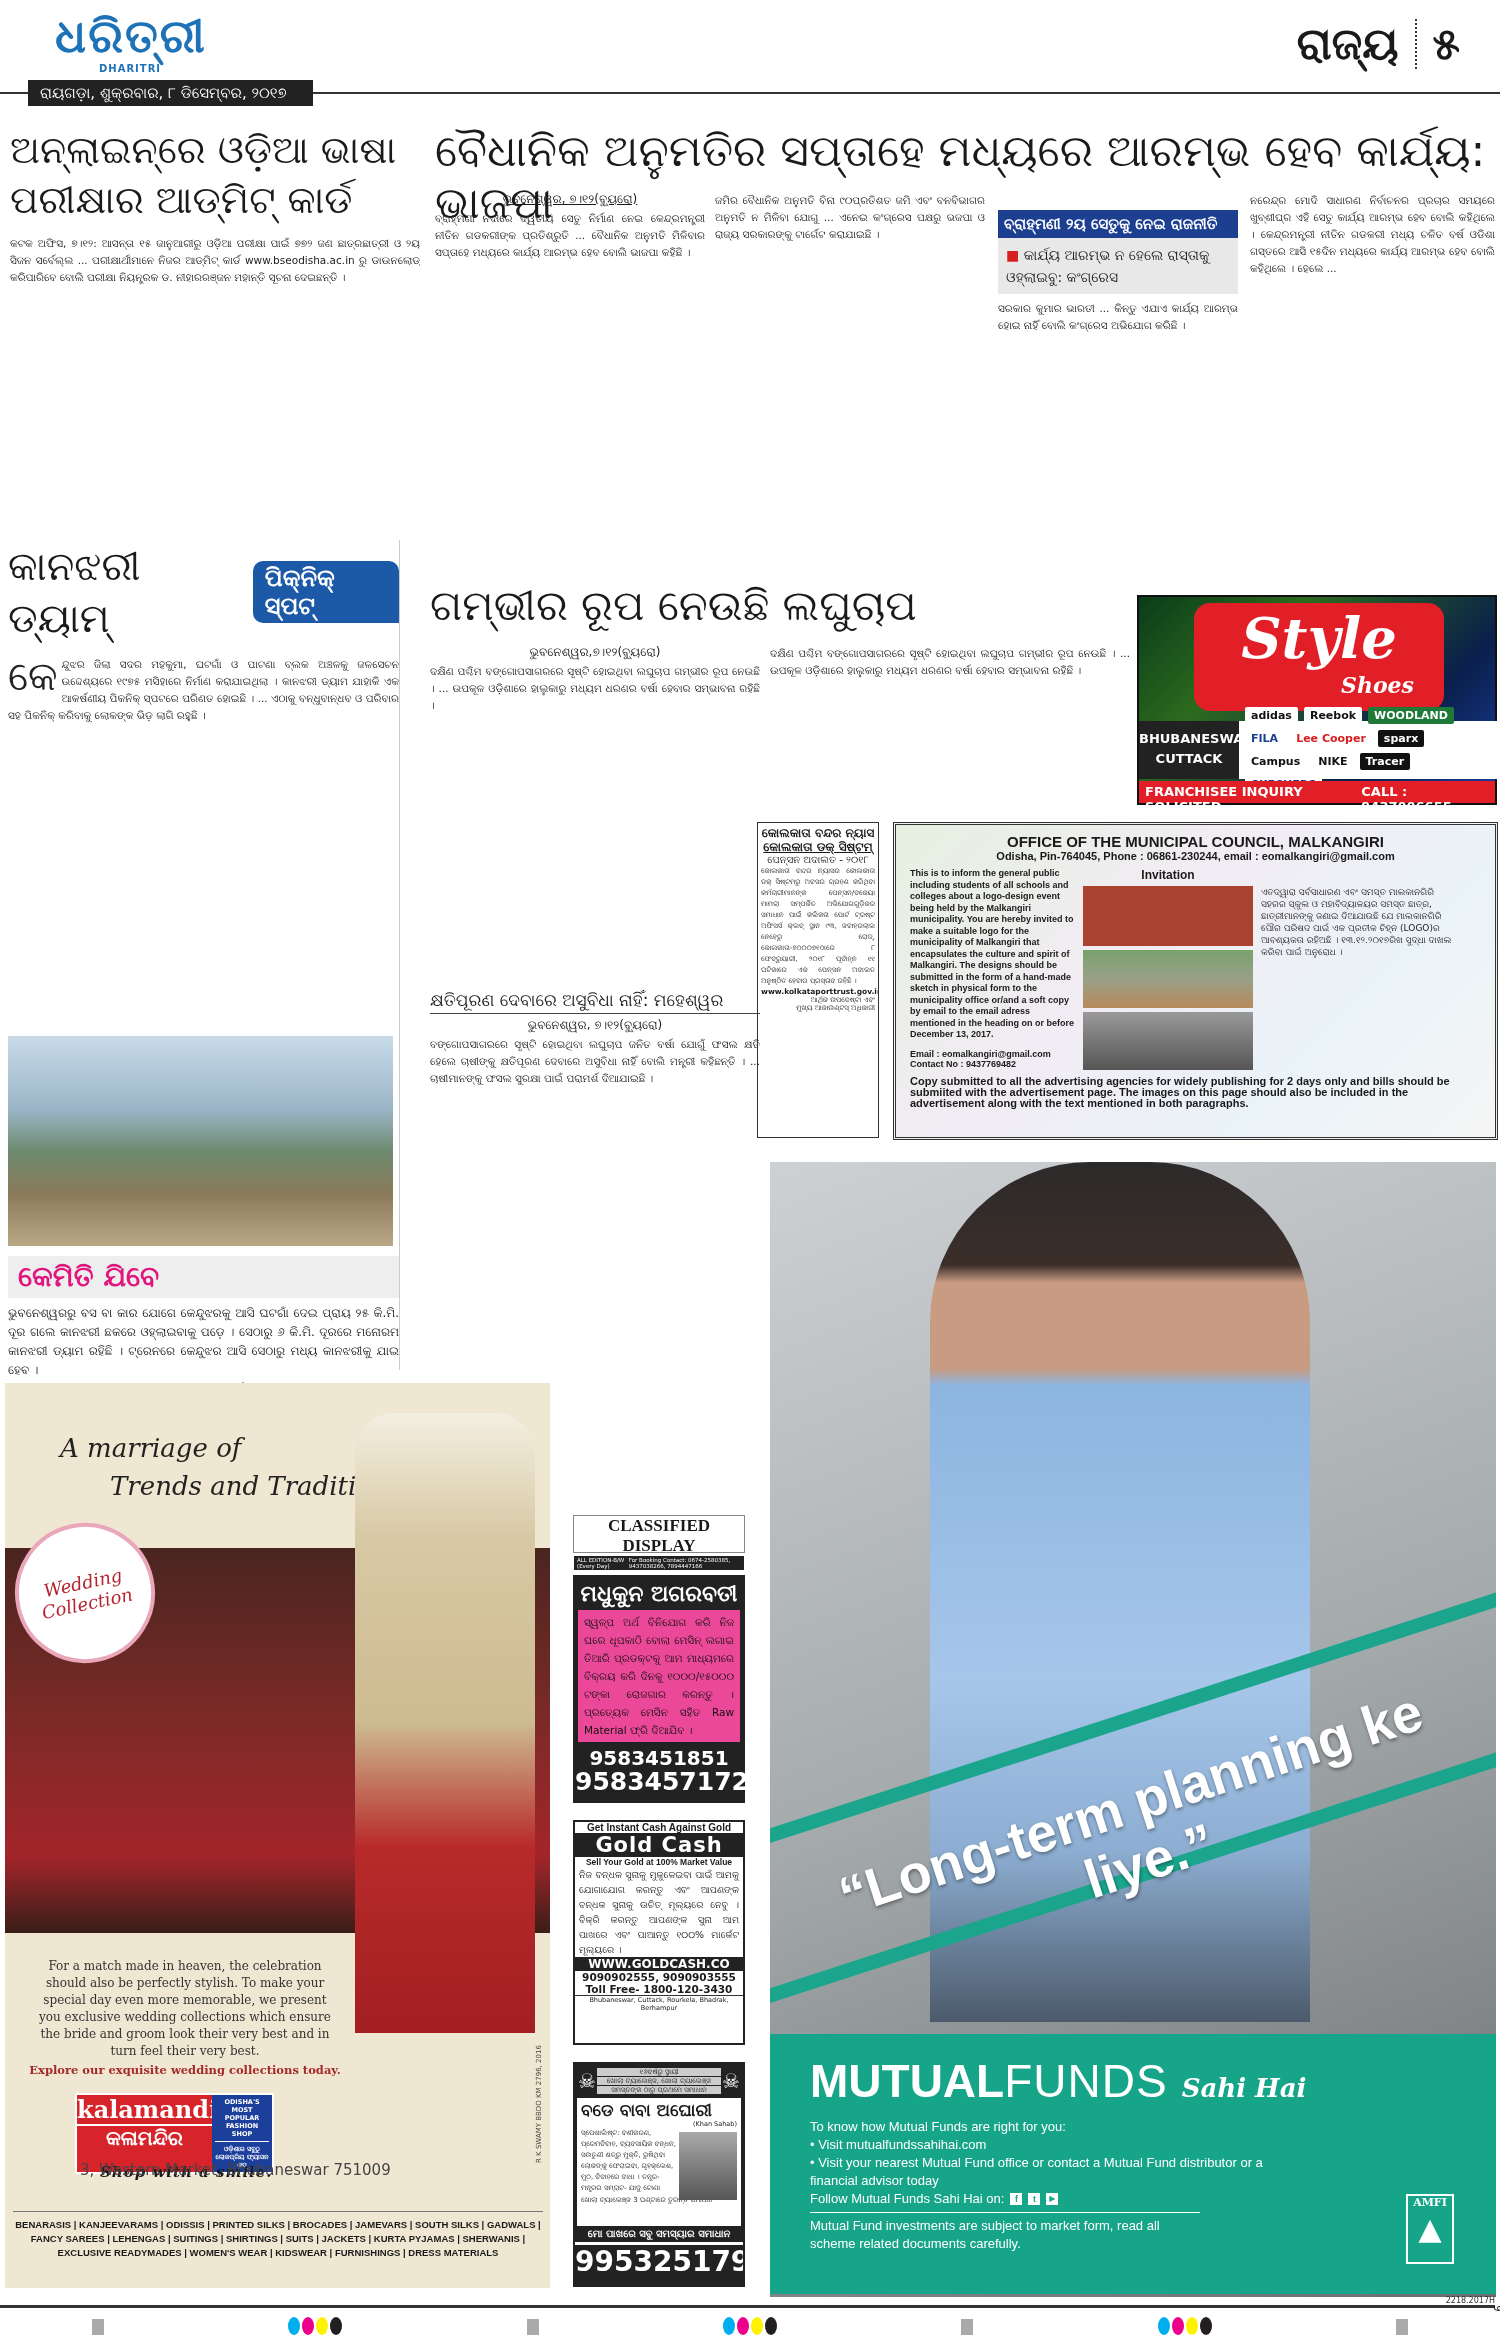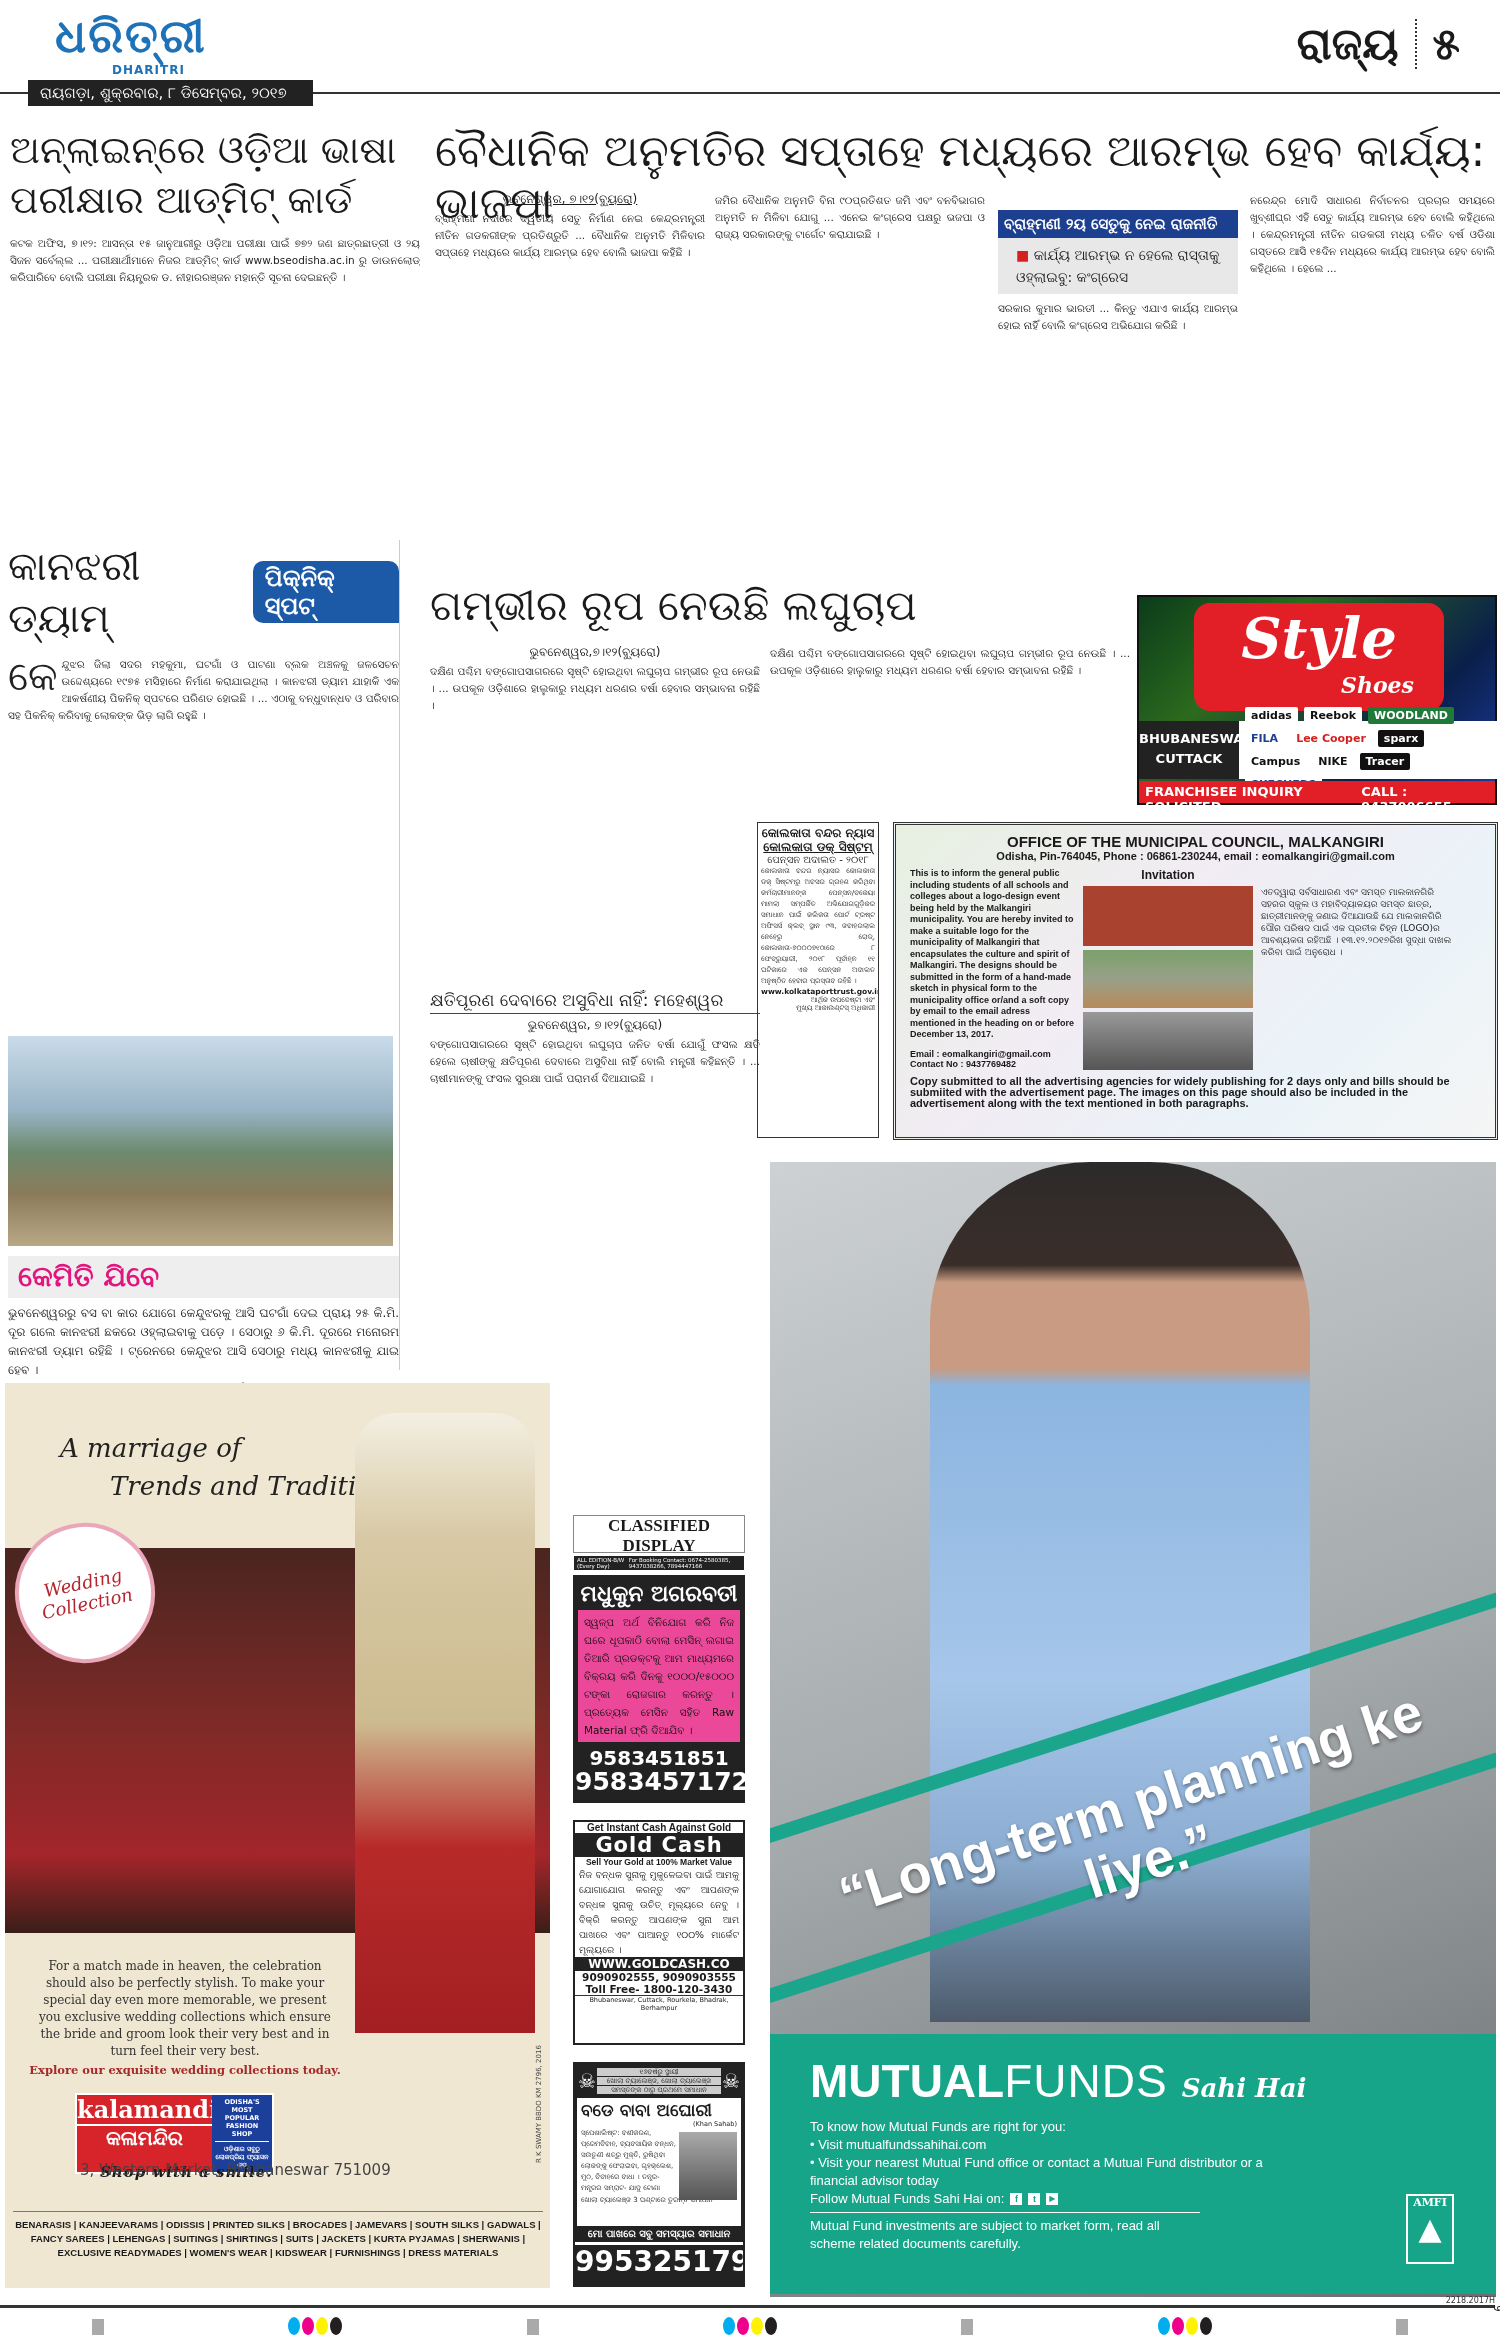--- a/index.html
+++ b/index.html
@@ -1,20 +1,20 @@
 <!DOCTYPE html>
 <html><head>
 <meta charset="utf-8">
 <style>
   * { box-sizing: border-box; margin: 0; padding: 0; }
   body { width: 1500px; height: 2335px; background: #ffffff; font-family: "DejaVu Sans", sans-serif; color: #1a1a1a; position: relative; overflow: hidden; }
   .abs { position: absolute; }
   .masthead-logo { left: 55px; top: 8px; width: 220px; height: 70px; }
   .logo-main { font-family: "DejaVu Serif", serif; font-size: 46px; font-weight: bold; color: #1e73b8; line-height: 56px; letter-spacing: 2px; }
-  .logo-sub { position: absolute; left: 57px; top: 55px; font-size: 12px; font-weight: bold; color: #1e73b8; letter-spacing: 1px; }
+  .logo-sub { position: absolute; left: 44px; top: 55px; font-size: 10px; font-weight: bold; color: #1e73b8; letter-spacing: 1px; }
   .dateline { left: 28px; top: 80px; width: 285px; height: 26px; background: #222; color: #fff; font-size: 15px; line-height: 26px; padding-left: 12px; }
   .rule-top { left: 0; top: 92px; width: 1500px; height: 2px; background: #333; }
   .section-head { right: 40px; top: 18px; font-size: 44px; font-weight: bold; font-family: "DejaVu Sans", sans-serif; display: flex; align-items: center; gap: 16px; }
   .section-sep { width: 0; height: 50px; border-left: 2px dotted #333; }
   .h1 { font-size: 40px; line-height: 52px; font-weight: normal; }
   .small { font-size: 10.5px; line-height: 17px; text-align: justify; color: #222; }
   .box { border: 1px solid #333; }
   .dark { background: #222; color: #fff; }
   .bullet-red { color: #d62020; }
   .pinkhead { color: #e0157e; font-size: 28px; font-weight: bold; background: #eee; padding: 4px 10px; }
@@ -55,21 +55,21 @@
 </div>
 <div class="abs" style="left:435px; top:192px; width:270px;">
   <div style="text-align:center; font-size:12px; text-decoration:underline; margin-bottom:4px;">ଭୁବନେଶ୍ୱର, ୭।୧୨(ବ୍ୟୁରୋ)</div>
   <p class="small" style="height:320px; overflow:hidden;">ବ୍ରାହ୍ମଣୀ ନଦୀରେ ଦ୍ୱିତୀୟ ସେତୁ ନିର୍ମାଣ ନେଇ କେନ୍ଦ୍ରମନ୍ତ୍ରୀ ନୀତିନ ଗଡକରୀଙ୍କ ପ୍ରତିଶ୍ରୁତି ... ବୈଧାନିକ ଅନୁମତି ମିଳିବାର ସପ୍ତାହେ ମଧ୍ୟରେ କାର୍ଯ୍ୟ ଆରମ୍ଭ ହେବ ବୋଲି ଭାଜପା କହିଛି ।</p>
 </div>
 <div class="abs" style="left:715px; top:192px; width:270px;">
   <p class="small" style="height:340px; overflow:hidden;">ଜମିର ବୈଧାନିକ ଅନୁମତି ବିନା ୯୦ପ୍ରତିଶତ ଜମି ଏବଂ ବନବିଭାଗର ଅନୁମତି ନ ମିଳିବା ଯୋଗୁ ... ଏନେଇ କଂଗ୍ରେସ ପକ୍ଷରୁ ଭଜପା ଓ ରାଜ୍ୟ ସରକାରଙ୍କୁ ଟାର୍ଗେଟ କରାଯାଇଛି ।</p>
 </div>
 <div class="abs" style="left:998px; top:210px; width:240px; background:#e8e8e8;">
   <div style="background:#1c3f8f; color:#fff; font-weight:bold; font-size:15px; padding:5px 6px;">ବ୍ରାହ୍ମଣୀ ୨ୟ ସେତୁକୁ ନେଇ ରାଜନୀତି</div>
-  <div style="font-size:14px; padding:6px 18px; line-height:22px;"><span class="bullet-red">■</span> <span>କାର୍ଯ୍ୟ ଆରମ୍ଭ ନ ହେଲେ ରାସ୍ତାକୁ ଓହ୍ଲାଇବୁ: କଂଗ୍ରେସ</span></div>
+  <div style="font-size:14px; padding:6px 8px; line-height:22px;"><span class="bullet-red">■</span> <span>କାର୍ଯ୍ୟ ଆରମ୍ଭ ନ ହେଲେ ରାସ୍ତାକୁ ଓହ୍ଲାଇବୁ: କଂଗ୍ରେସ</span></div>
 </div>
 <div class="abs" style="left:998px; top:300px; width:240px;">
   <p class="small" style="height:230px; overflow:hidden;">ସରକାର କୁମାର ଭାରତୀ ... କିନ୍ତୁ ଏଯାଏ କାର୍ଯ୍ୟ ଆରମ୍ଭ ହୋଇ ନାହିଁ ବୋଲି କଂଗ୍ରେସ ଅଭିଯୋଗ କରିଛି ।</p>
 </div>
 <div class="abs" style="left:1250px; top:192px; width:245px;">
   <p class="small" style="height:340px; overflow:hidden;">ନରେନ୍ଦ୍ର ମୋଦି ସାଧାରଣ ନିର୍ବାଚନର ପ୍ରଚାର ସମୟରେ ଖୁବ୍‌ଶୀଘ୍ର ଏହି ସେତୁ କାର୍ଯ୍ୟ ଆରମ୍ଭ ହେବ ବୋଲି କହିଥିଲେ । କେନ୍ଦ୍ରମନ୍ତ୍ରୀ ନୀତିନ ଗଡକରୀ ମଧ୍ୟ ଚଳିତ ବର୍ଷ ଓଡିଶା ଗସ୍ତରେ ଆସି ୧୫ଦିନ ମଧ୍ୟରେ କାର୍ଯ୍ୟ ଆରମ୍ଭ ହେବ ବୋଲି କହିଥିଲେ । ହେଲେ ...</p>
 </div>
 
 <div class="abs" style="left:8px; top:540px; width:392px; height:830px; border-right:1px solid #ccc;">
   <div style="display:flex; align-items:center; gap:10px;">

